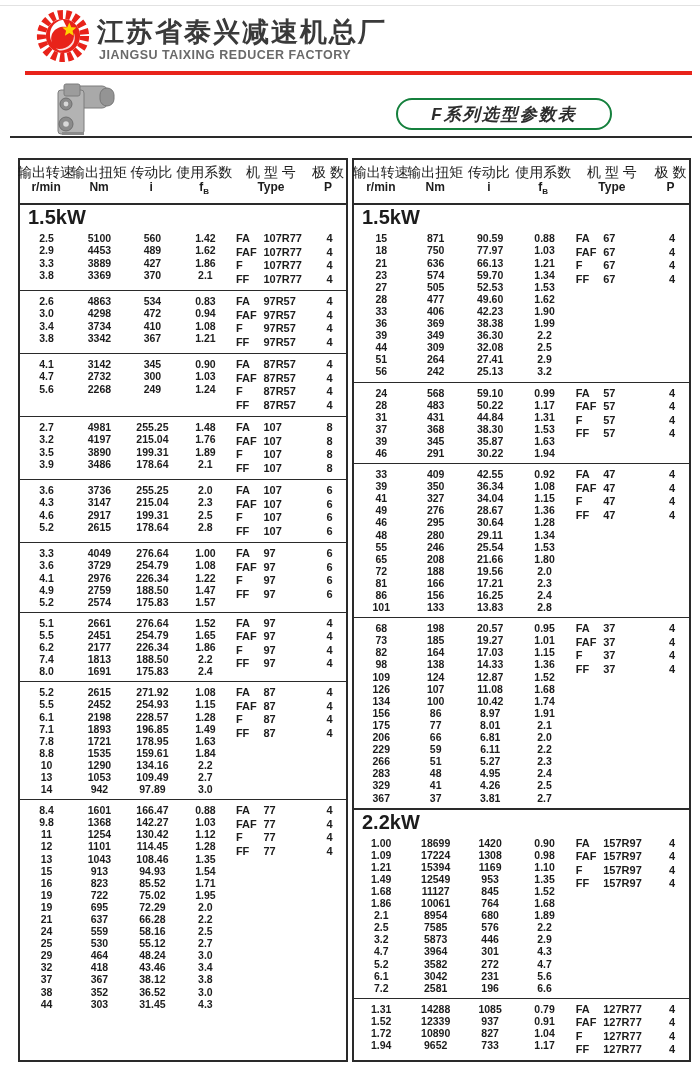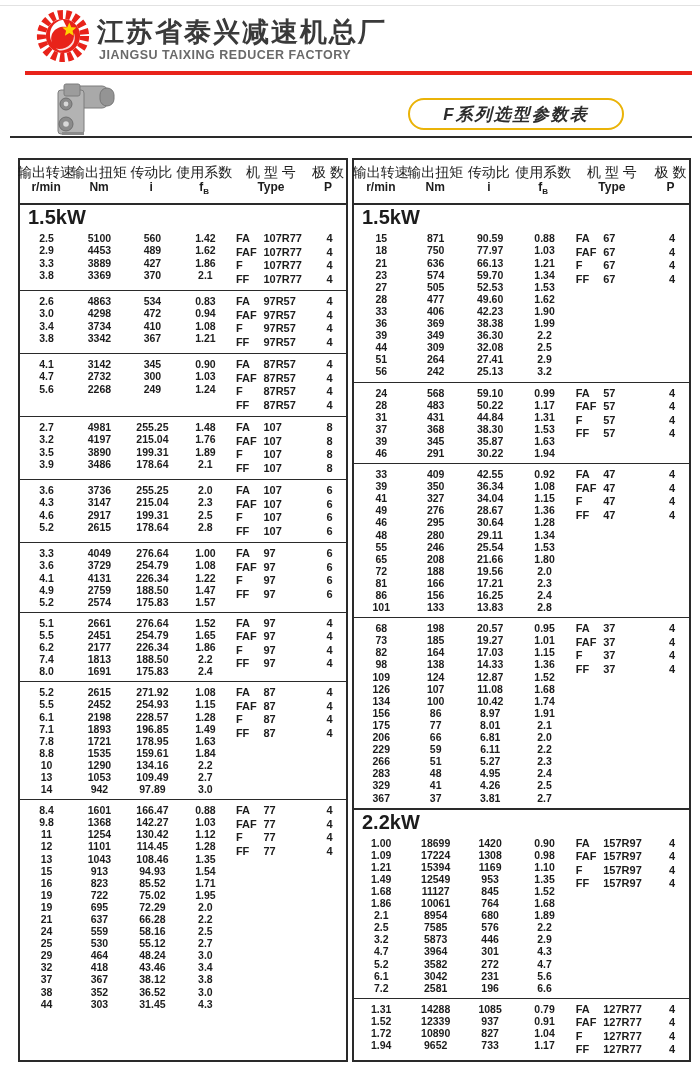--- a/index.html
+++ b/index.html
@@ -5,21 +5,21 @@
   html,body{margin:0;padding:0;background:#fff;}
   #page{position:relative;width:700px;height:1068px;background:#fff;overflow:hidden;
         font-family:"Liberation Sans","DejaVu Sans",sans-serif;color:#1c1c1c;}
   
   #topline{position:absolute;left:0;top:5px;width:700px;height:1px;background:#e2e2e2;}
   #logo{position:absolute;left:36px;top:9px;width:54px;height:54px;}
   #company-cn{position:absolute;left:97px;top:14px;font-size:27px;font-weight:bold;color:#3a3a3a;letter-spacing:2px;}
   #company-en{position:absolute;left:99px;top:48px;font-size:12.5px;font-weight:bold;color:#6a6a6a;letter-spacing:.5px;}
   #redline{position:absolute;left:25px;top:71px;width:667px;height:4px;background:#e8231a;}
   #product{position:absolute;left:38px;top:80px;width:82px;height:56px;}
-  #badge{position:absolute;left:408px;top:98px;width:212px;height:28px;border:2px solid #eab308;
+  #badge{position:absolute;left:396px;top:98px;width:212px;height:28px;border:2px solid #15803d;
          border-radius:16px;display:flex;align-items:center;justify-content:center;
          font-size:17px;font-weight:bold;font-style:italic;color:#2c2c2c;letter-spacing:2px;}
   #darkline{position:absolute;left:10px;top:136px;width:682px;height:2px;background:#2a2a2a;}
   
   .ptable{position:absolute;top:158px;height:904px;border:2px solid #2a2a2a;box-sizing:border-box;background:#fff;}
   #left-table{left:18px;width:330px;}
   #right-table{left:352px;width:339px;}
   .thead{display:flex;border-bottom:2px solid #2a2a2a;padding:5px 0 4px 0;}
   .hcol{display:flex;flex-direction:column;align-items:center;justify-content:flex-start;}
   .hc0{width:16%;} .hc1{width:16.5%;} .hc2{width:15.5%;} .hc3{width:17%;} .hc4{width:24%;} .hc5{width:11%;}
@@ -336,21 +336,21 @@
             <div class="c">1.00</div>
           </div>
           <div class="drow">
             <div class="c">3.6</div>
             <div class="c">3729</div>
             <div class="c">254.79</div>
             <div class="c">1.08</div>
           </div>
           <div class="drow">
             <div class="c">4.1</div>
-            <div class="c">4131</div>
+            <div class="c">2976</div>
             <div class="c">226.34</div>
             <div class="c">1.22</div>
           </div>
           <div class="drow">
             <div class="c">4.9</div>
             <div class="c">2759</div>
             <div class="c">188.50</div>
             <div class="c">1.47</div>
           </div>
           <div class="drow">

